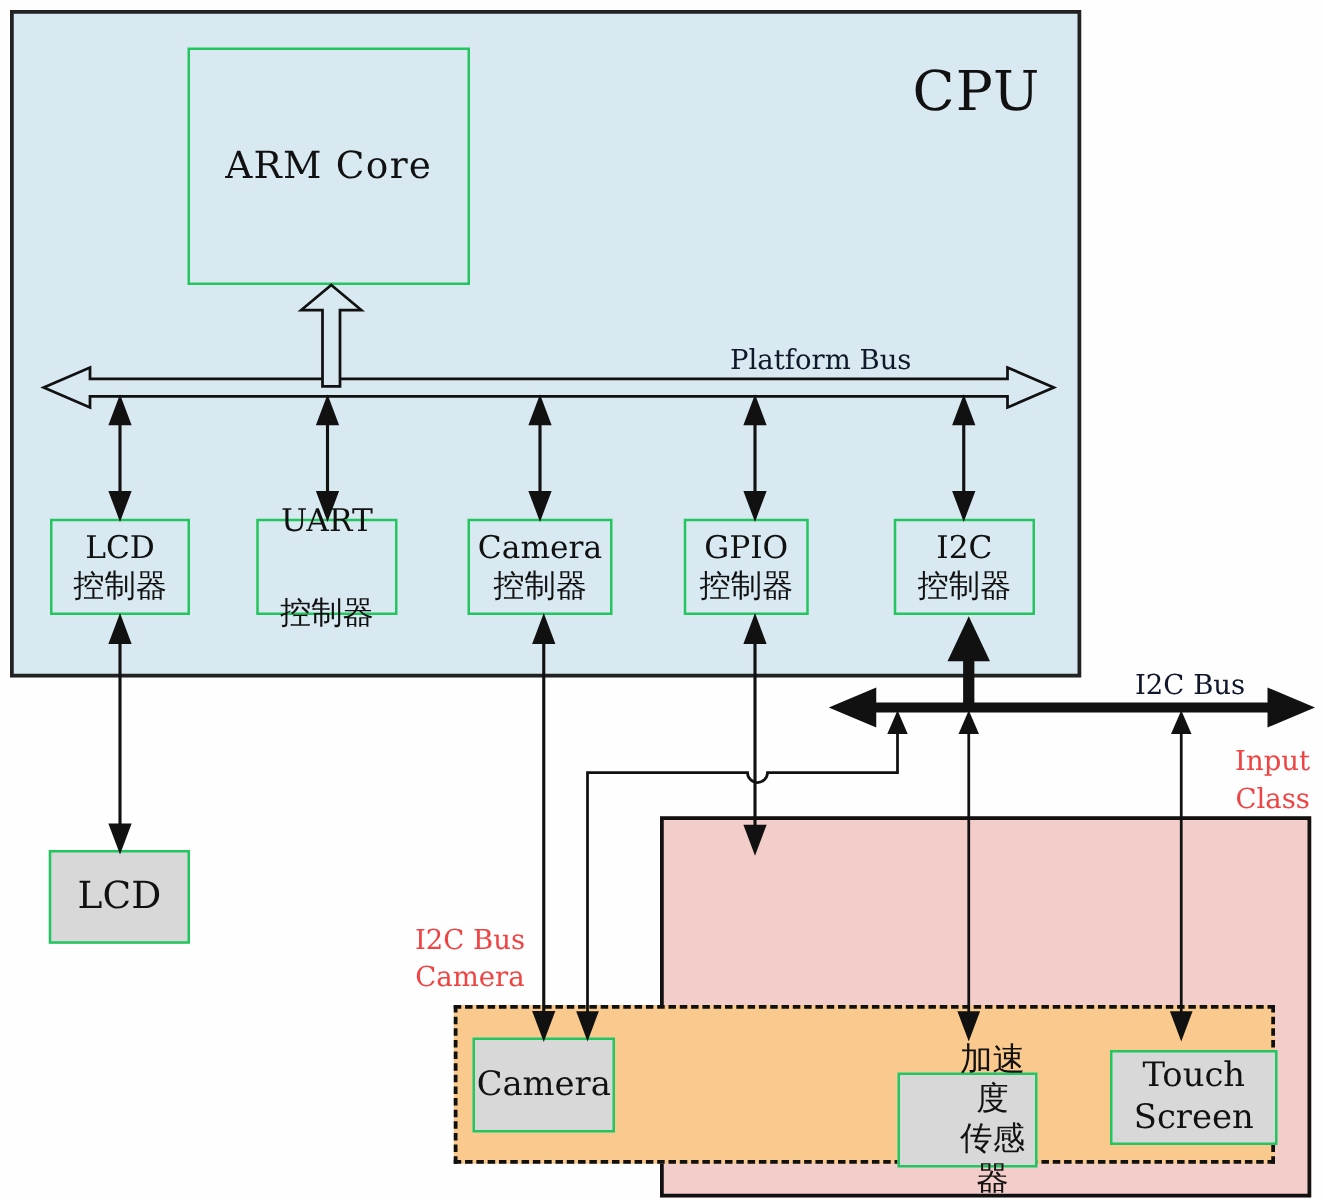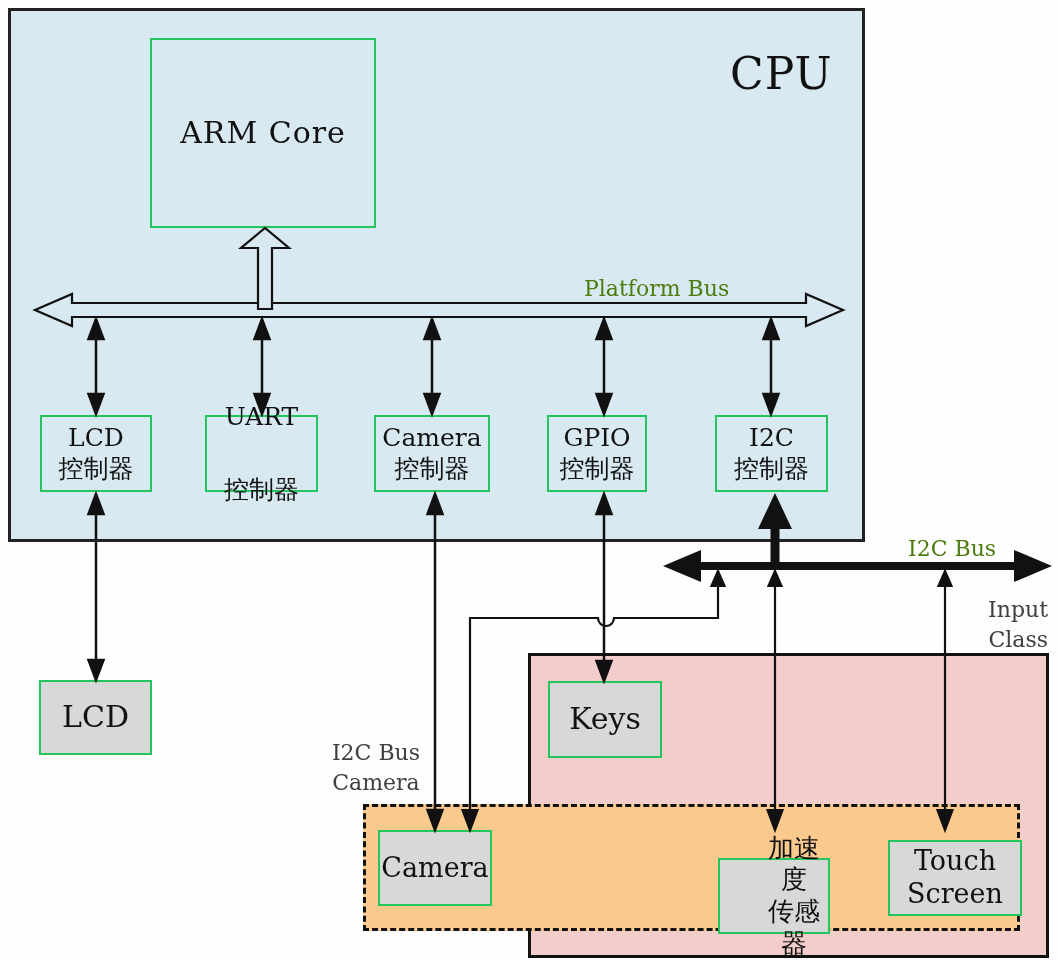--- a/index.html
+++ b/index.html
@@ -15,22 +15,22 @@
   .cpu-box{background:#d8e9f1;border:3px solid #222;}
   .blue-box{background:#d8e9f1;}
   .gray-box{background:#d8d8d8;}
   .pink-box{background:#f2cdc9;border:3px solid #111;}
   .orange-box{background:#f9c98e;border:3px dashed #111;}
   .ctrl{font-size:25px;}
   .dev{font-size:27px;}
   .cpu-title{font-size:44px;letter-spacing:1px;}
   .arm-title{font-size:30px;letter-spacing:1px;}
   .lbl{position:absolute;white-space:nowrap;line-height:1.35;}
-  .purple{color:#4d7c0f;font-size:22px;}
-  .blue{color:#404040;font-size:22px;}
+  .purple{color:#0f172a;font-size:22px;}
+  .blue{color:#ef4444;font-size:22px;}
   svg.wires{position:absolute;left:0;top:0;pointer-events:none;}
   .line2{display:block;}
 </style>
 </head>
 <body>
 
 <div class="canvas">
 
   <div class="box cpu-box" style="left:8px;top:8px;width:857px;height:534px;justify-content:flex-start;"></div>
   <div class="lbl cpu-title" style="left:730px;top:44px;text-align:center;">CPU</div>
@@ -59,23 +59,20 @@
     <span>GPIO</span>
     <span class="line2">控制器</span>
   </div>
   <div class="box blue-box ctrl" style="left:715px;top:415px;width:113px;height:77px;">
     <span>I2C</span>
     <span class="line2">控制器</span>
   </div>
 
   <div class="box gray-box dev" style="left:39px;top:680px;width:113px;height:75px;font-size:30px;">
     <span>LCD</span>
-  </div>
-  <div class="box gray-box dev" style="left:548px;top:681px;width:114px;height:77px;font-size:30px;">
-    <span>Keys</span>
   </div>
   <div class="box gray-box dev" style="left:378px;top:830px;width:114px;height:76px;">
     <span>Camera</span>
   </div>
   <div class="box gray-box dev" style="left:718px;top:858px;width:112px;height:76px;font-size:26px;padding-left:40px;">
     <span>加速度</span>
     <span class="line2">传感器</span>
   </div>
   <div class="box gray-box dev" style="left:888px;top:840px;width:134px;height:76px;text-align:center;">
     <span>Touch</span>

